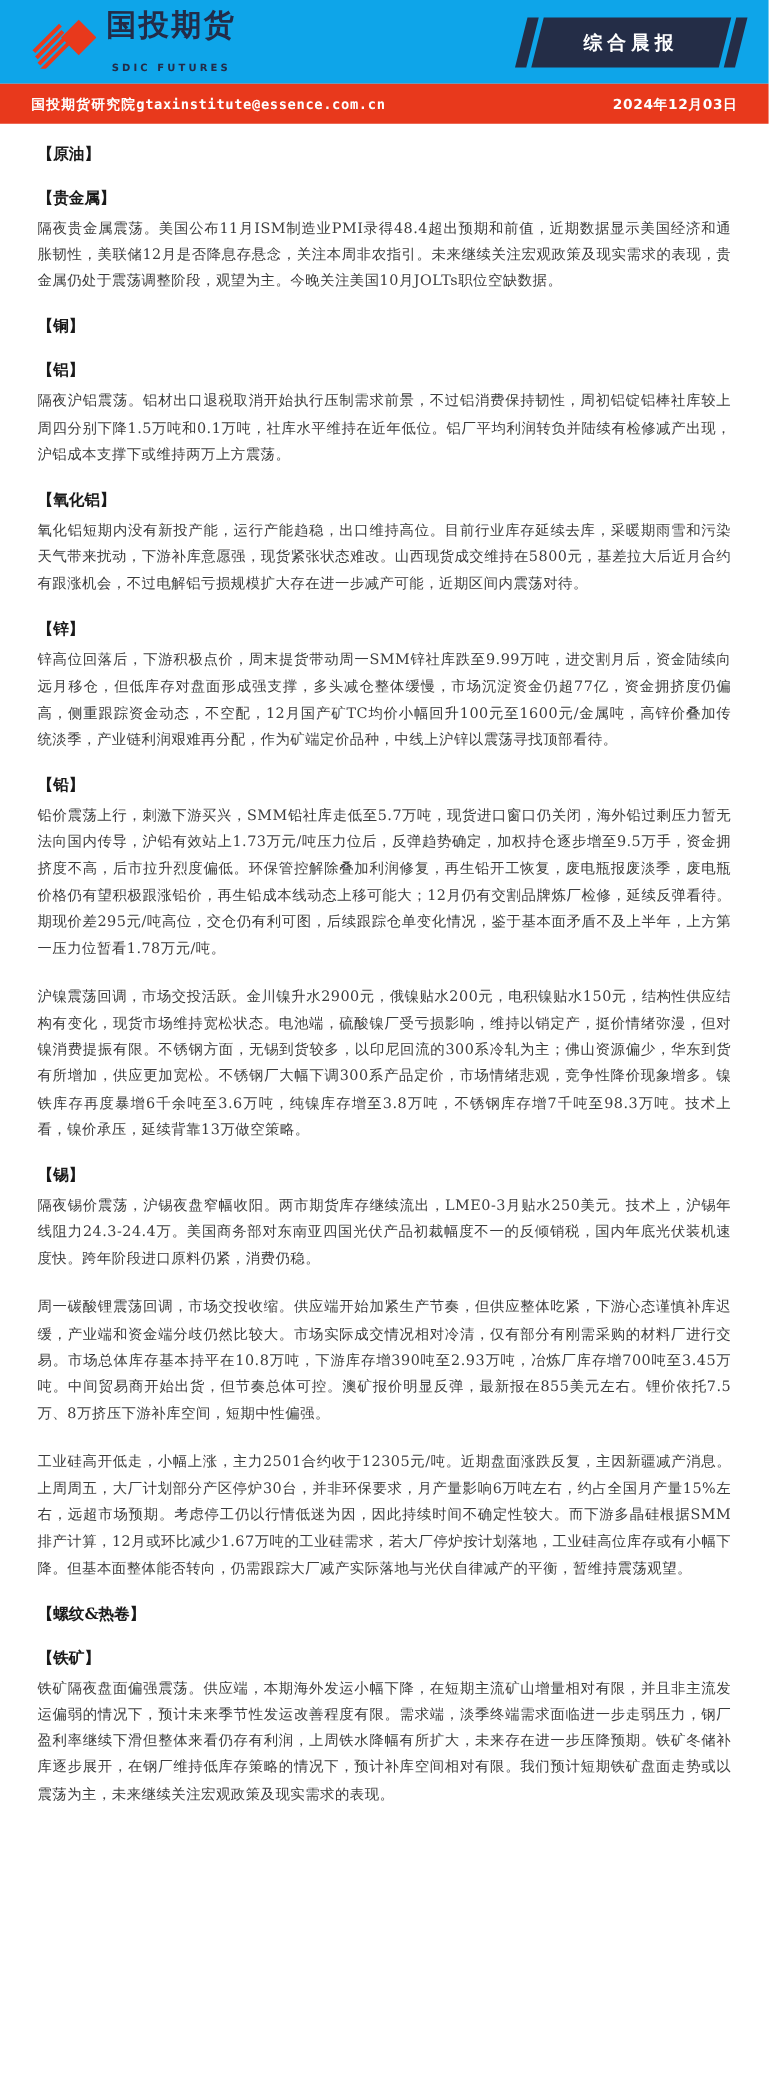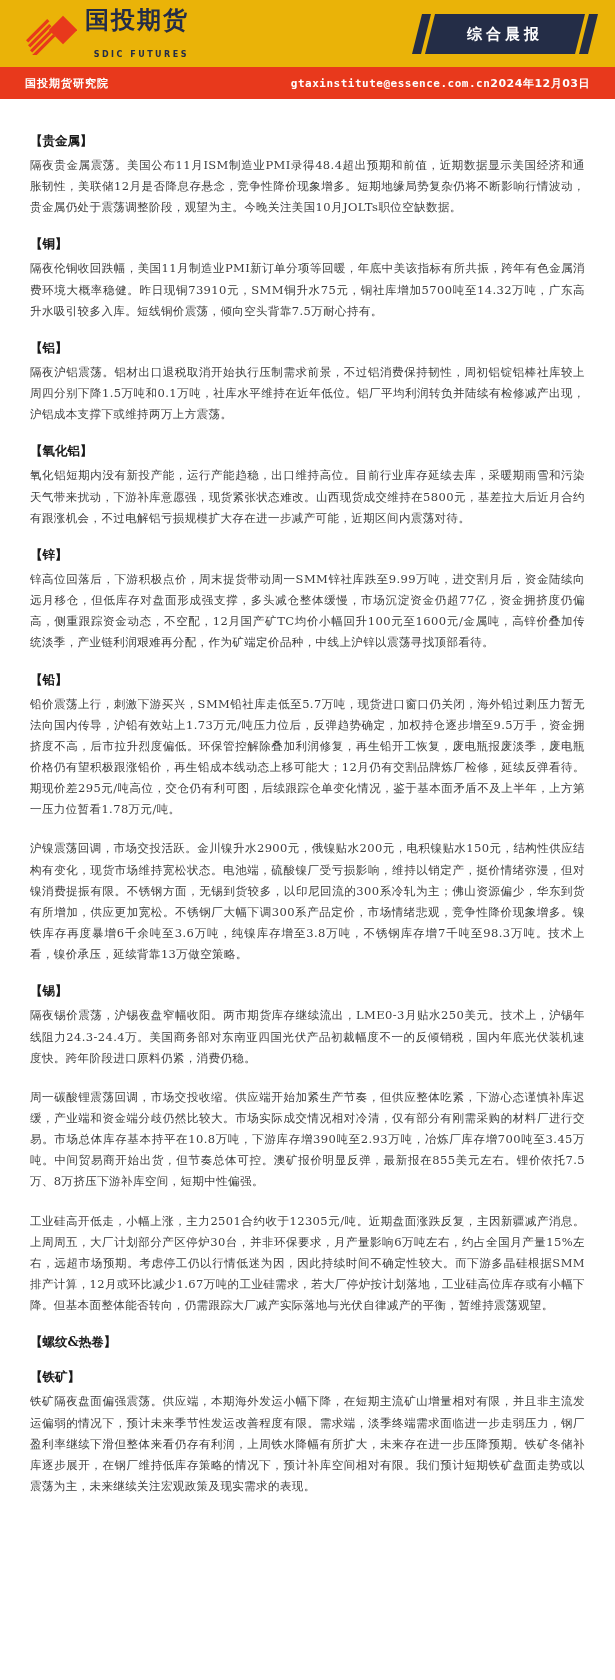--- a/index.html
+++ b/index.html
@@ -8,21 +8,21 @@
     width: 615px;
     height: 1680px;
     overflow: hidden;
     font-family: "DejaVu Sans", sans-serif;
     position: relative;
   }
 
   
   .top-header {
     height: 67px;
-    background: #eab308;
+    background: #0ea5e9;
     display: flex;
     align-items: center;
     justify-content: space-between;
     padding: 0 22px 0 25px;
   }
   .brand { display: flex; align-items: center; gap: 8px; }
   .brand-mark { width: 52px; height: 42px; position: relative; flex: 0 0 auto; }
   .brand-text { line-height: 1; }
   .brand-cn {
     font-size: 24px;
@@ -30,21 +30,21 @@
     color: #232c48;
     letter-spacing: 2px;
     font-family: "DejaVu Sans", sans-serif;
   }
   .brand-en {
     font-size: 8px;
     font-weight: bold;
     color: #232c48;
     letter-spacing: 2.5px;
     margin-top: 19px;
-    text-align: right;
+    text-align: center;
   }
 
   
   .badge-wrap {
     position: relative;
     height: 40px;
     display: flex;
     align-items: stretch;
   }
   .badge-sliver-left, .badge-sliver-right {
@@ -75,21 +75,21 @@
     height: 27px;
     background: #e8391c;
     color: #ffffff;
     display: flex;
     align-items: center;
     padding: 16px 25px;
     font-size: 11px;
     font-weight: bold;
   }
   .info-left  { flex: 0 0 auto; letter-spacing: 1px; }
-  .info-center{ flex: 1 1 auto; text-align: right; font-family: "DejaVu Sans Mono", monospace; letter-spacing: 0.5px; }
+  .info-center{ flex: 1 1 auto; text-align: left; font-family: "DejaVu Sans Mono", monospace; letter-spacing: 0.5px; }
   .info-right { flex: 0 0 auto; letter-spacing: 0.5px; }
 
   
   .report-body {
     padding: 16px 30px 0 30px;
   }
   .report-section { margin-bottom: 18px; }
   .section-title {
     font-size: 12.5px;
     font-weight: bold;
@@ -138,30 +138,30 @@
 </header>
 
 <div class="info-bar">
   <span class="info-left">国投期货研究院</span>
   <span class="info-center">gtaxinstitute@essence.com.cn</span>
   <span class="info-right">2024年12月03日</span>
 </div>
 
 <main class="report-body">
   <section class="report-section">
+    <div class="section-title">【原油】</div>
   </section>
 
   <section class="report-section">
     <div class="section-title">【贵金属】</div>
-    <div class="section-text">隔夜贵金属震荡。美国公布11月ISM制造业PMI录得48.4超出预期和前值，近期数据显示美国经济和通胀韧性，美联储12月是否降息存悬念，竞争性降价现象增多。短期地缘局势复杂仍将不断影响行情波动，贵金属仍处于震荡调整阶段，观望为主。今晚关注美国10月JOLTs职位空缺数据。</div>
+    <div class="section-text">隔夜贵金属震荡。美国公布11月ISM制造业PMI录得48.4超出预期和前值，近期数据显示美国经济和通胀韧性，美联储12月是否降息存悬念，关注本周非农指引。未来继续关注宏观政策及现实需求的表现，贵金属仍处于震荡调整阶段，观望为主。今晚关注美国10月JOLTs职位空缺数据。</div>
   </section>
 
   <section class="report-section">
     <div class="section-title">【铜】</div>
-    <div class="section-text">隔夜伦铜收回跌幅，美国11月制造业PMI新订单分项等回暖，年底中美该指标有所共振，跨年有色金属消费环境大概率稳健。昨日现铜73910元，SMM铜升水75元，铜社库增加5700吨至14.32万吨，广东高升水吸引较多入库。短线铜价震荡，倾向空头背靠7.5万耐心持有。</div>
   </section>
 
   <section class="report-section">
     <div class="section-title">【铝】</div>
     <div class="section-text">隔夜沪铝震荡。铝材出口退税取消开始执行压制需求前景，不过铝消费保持韧性，周初铝锭铝棒社库较上周四分别下降1.5万吨和0.1万吨，社库水平维持在近年低位。铝厂平均利润转负并陆续有检修减产出现，沪铝成本支撑下或维持两万上方震荡。</div>
   </section>
 
   <section class="report-section">
     <div class="section-title">【氧化铝】</div>
     <div class="section-text">氧化铝短期内没有新投产能，运行产能趋稳，出口维持高位。目前行业库存延续去库，采暖期雨雪和污染天气带来扰动，下游补库意愿强，现货紧张状态难改。山西现货成交维持在5800元，基差拉大后近月合约有跟涨机会，不过电解铝亏损规模扩大存在进一步减产可能，近期区间内震荡对待。</div>

